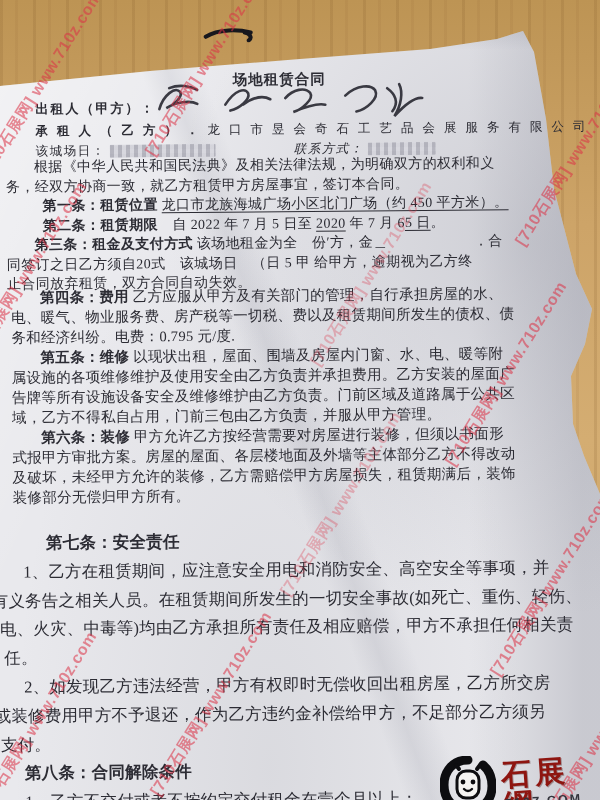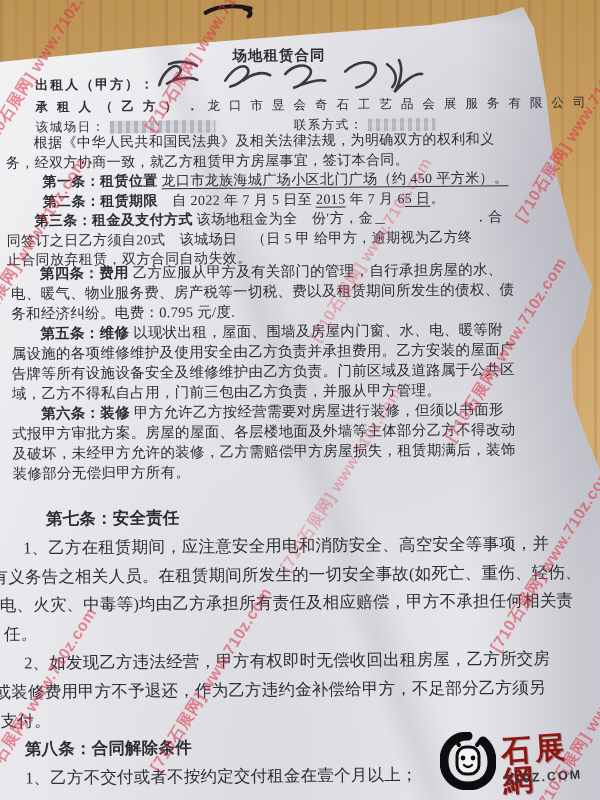--- a/index.html
+++ b/index.html
@@ -4,21 +4,21 @@
 <style>
   html,body{margin:0;padding:0;}
   body{
     width:600px;height:800px;overflow:hidden;position:relative;
     font-family:"Liberation Serif","DejaVu Serif",serif;
     background:
       repeating-linear-gradient(90deg, rgba(125,85,38,.16) 0 3px, rgba(0,0,0,0) 3px 15px,
         rgba(150,105,55,.13) 15px 18px, rgba(0,0,0,0) 18px 33px),
       linear-gradient(180deg,#bd9454,#cda468 28%,#d4ad72 55%,#c79d5f 100%);
   }
-  .photo{position:absolute;inset:0;}
+  .photo{position:absolute;inset:0;margin-top:24px;}
   
   .paper{
     position:absolute;inset:0;
     background:
       linear-gradient(115deg, rgba(255,255,255,.45) 0%, rgba(255,255,255,0) 28%),
       radial-gradient(ellipse at 88% 28%, rgba(110,112,128,.22), rgba(0,0,0,0) 48%),
       linear-gradient(90deg, rgba(0,0,0,0) 78%, rgba(104,106,122,.25) 97%),
       linear-gradient(70deg, rgba(0,0,0,0) 46%, rgba(120,122,138,.14) 49%, rgba(0,0,0,0) 53%),
       radial-gradient(ellipse at 45% 96%, rgba(140,142,152,.16), rgba(0,0,0,0) 55%),
       linear-gradient(180deg, rgba(130,132,146,.22) 0px, rgba(0,0,0,0) 26px),
@@ -40,21 +40,21 @@
   .parties{position:absolute;left:38px;top:74px;right:10px;font-size:13px;}
   .p-l1{letter-spacing:2px;}
   .p-l2{margin-top:5px;font-size:12.5px;letter-spacing:9px;}
   .p-l3{margin-top:3px;display:flex;align-items:center;font-size:12.5px;letter-spacing:1.5px;}
   .mosaic{display:inline-block;height:13px;border-radius:1px;
     background:
       repeating-linear-gradient(90deg, rgba(175,175,185,.85) 0 4px, rgba(215,215,222,.85) 4px 8px),
       repeating-linear-gradient(0deg, #c6c6cd 0 4px, #dddde3 4px 8px);}
   .mosaic.id{width:106px;margin-left:4px;}
   .mosaic.tel{width:68px;margin-left:4px;}
-  .gap-contact{margin-left:78px;}
+  .gap-contact{margin-left:78px;font-style:italic;}
   
   .blk{position:absolute;letter-spacing:.4px;}
   .blk2{left:8px;top:131px;right:6px;font-size:14px;line-height:19.5px;}
   .blk3{left:12px;top:261px;right:4px;font-size:14.5px;line-height:20px;letter-spacing:.3px;}
   .blk4{left:2px;top:503px;right:0;font-size:16.5px;line-height:28.8px;letter-spacing:.2px;}
   .ind2{text-indent:2em;}
   .ind3{text-indent:2.6em;}
   .ind1{text-indent:1.2em;}
   .cutA{margin-left:-12px;}
   .cutB{margin-left:-4px;}
@@ -120,21 +120,21 @@
       </div>
     </div>
 
     <div class="blk blk2">
       <div class="ln ind2">根据《中华人民共和国民法典》及相关法律法规，为明确双方的权利和义</div>
       <div class="ln">务，经双方协商一致，就乙方租赁甲方房屋事宜，签订本合同。</div>
       <div class="ln ind3">
         <span class="b">第一条：租赁位置 </span><span class="u">龙口市龙族海城广场小区北门广场（约 450 平方米）。</span>
       </div>
       <div class="ln ind3">
-        <span class="b">第二条：租赁期限</span><span>　自 2022 年 7 月 5 日至 </span><span class="u">2015</span><span> 年 7 月 6</span><span class="u">5 日</span><span>。</span>
+        <span class="b">第二条：租赁期限</span><span>　自 2022 年 7 月 5 日至 </span><span class="u">2020</span><span> 年 7 月 6</span><span class="u">5 日</span><span>。</span>
       </div>
       <div class="ln ind2">
         <span class="b">第三条：租金及支付方式 </span><span>该场地租金为全　份′方，金＿　　　　　　．合</span>
       </div>
       <div class="ln">同签订之日乙方须自20式　该城场日　（日 5 甲 给甲方，逾期视为乙方终</div>
       <div class="ln">止合同放弃租赁，双方合同自动失效。</div>
     </div>
 
     <div class="blk blk3">
       <div class="ln ind2">

